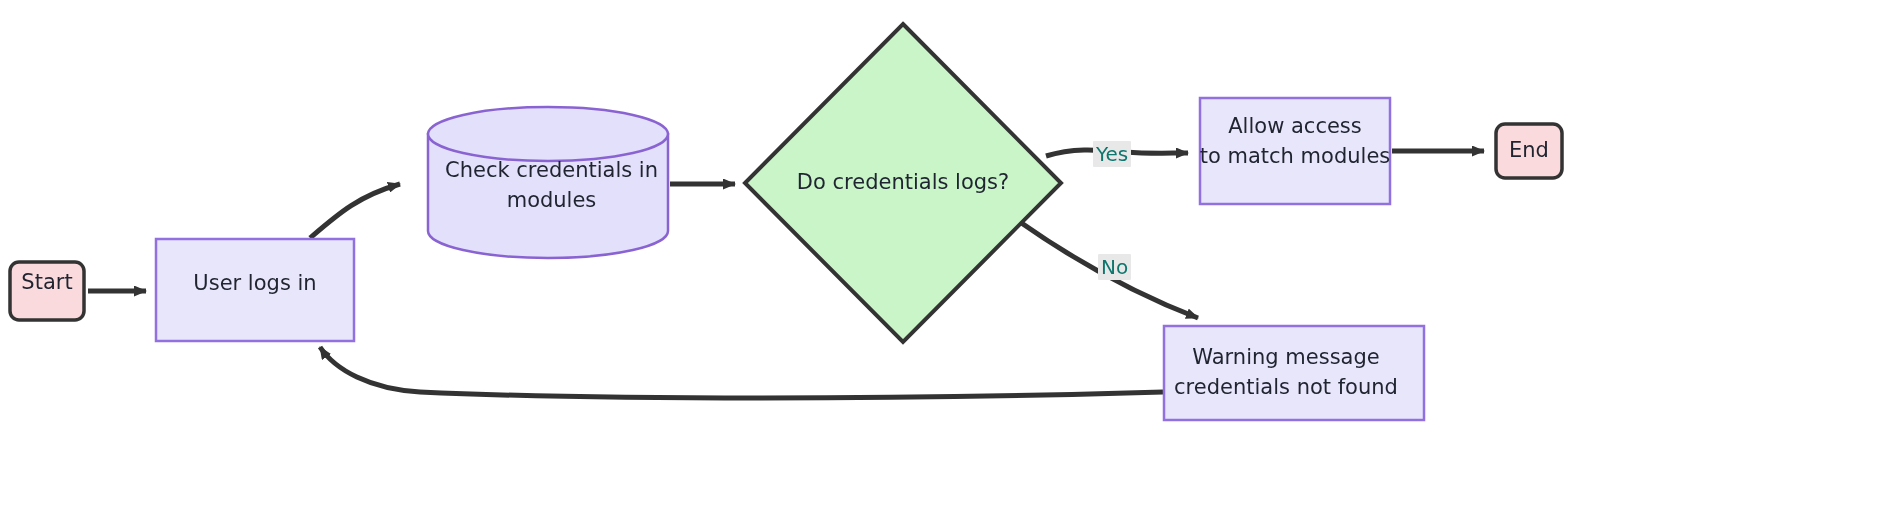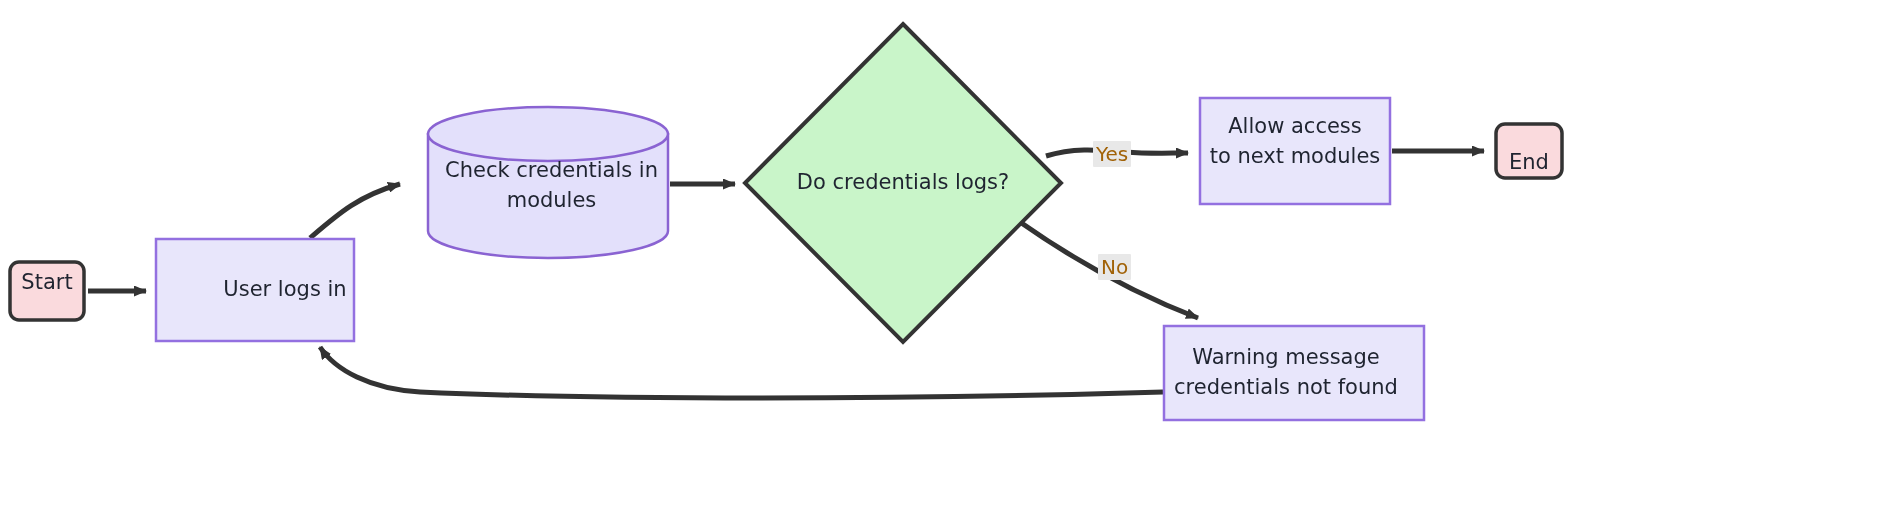--- a/index.html
+++ b/index.html
@@ -36,21 +36,21 @@
     color: #1f2430;
     font-size: 21px;
     line-height: 1.42;
     pointer-events: none;
     white-space: nowrap;
   }
   .node-label .ln { display: block; }
   .edge-label {
     position: absolute;
     background: #e8e8e8;
-    color: #a16207;
+    color: #0f766e;
     font-size: 20px;
     line-height: 1.2;
     padding: 1px 3px;
     border-radius: 1px;
     white-space: nowrap;
   }
 </style>
 </head>
 <body>
 
@@ -99,39 +99,39 @@
       <rect x="1496" y="124" width="66" height="54" rx="9" ry="9" fill="#fadadd" stroke="#333333" stroke-width="3.5"></rect>
 
       <rect x="1164" y="326" width="260" height="94" fill="#e8e6fb" stroke="#9370e0" stroke-width="2.5"></rect>
     </g>
   </svg>
 
   <div class="node-label" style="left:10px; top:262px; width:74px; height:42px;">
     <span class="ln">Start</span>
   </div>
 
-  <div class="node-label" style="left:156px; top:239px; width:198px; height:102px;padding-left:30px;">
+  <div class="node-label" style="left:156px; top:233px; width:198px; height:102px;">
     <span class="ln">User logs in</span>
   </div>
 
   <div class="node-label" style="left:444px; top:140px; width:215px; height:92px;">
     <span class="ln">Check credentials in</span>
     <span class="ln">modules</span>
   </div>
 
   <div class="node-label" style="left:753px; top:158px; width:300px; height:50px;">
     <span class="ln">Do credentials logs?</span>
   </div>
 
   <div class="node-label" style="left:1200px; top:98px; width:190px; height:88px;">
     <span class="ln">Allow access</span>
-    <span class="ln">to next modules</span>
+    <span class="ln">to match modules</span>
   </div>
 
-  <div class="node-label" style="left:1496px; top:136px; width:66px; height:54px;">
+  <div class="node-label" style="left:1496px; top:124px; width:66px; height:54px;">
     <span class="ln">End</span>
   </div>
 
   <div class="node-label" style="left:1164px; top:326px; width:244px; height:94px;text-align:center;">
     <span class="ln">Warning message</span>
     <span class="ln">credentials not found</span>
   </div>
 
   <div class="edge-label" style="left:1093px; top:141px;">Yes</div>
 

